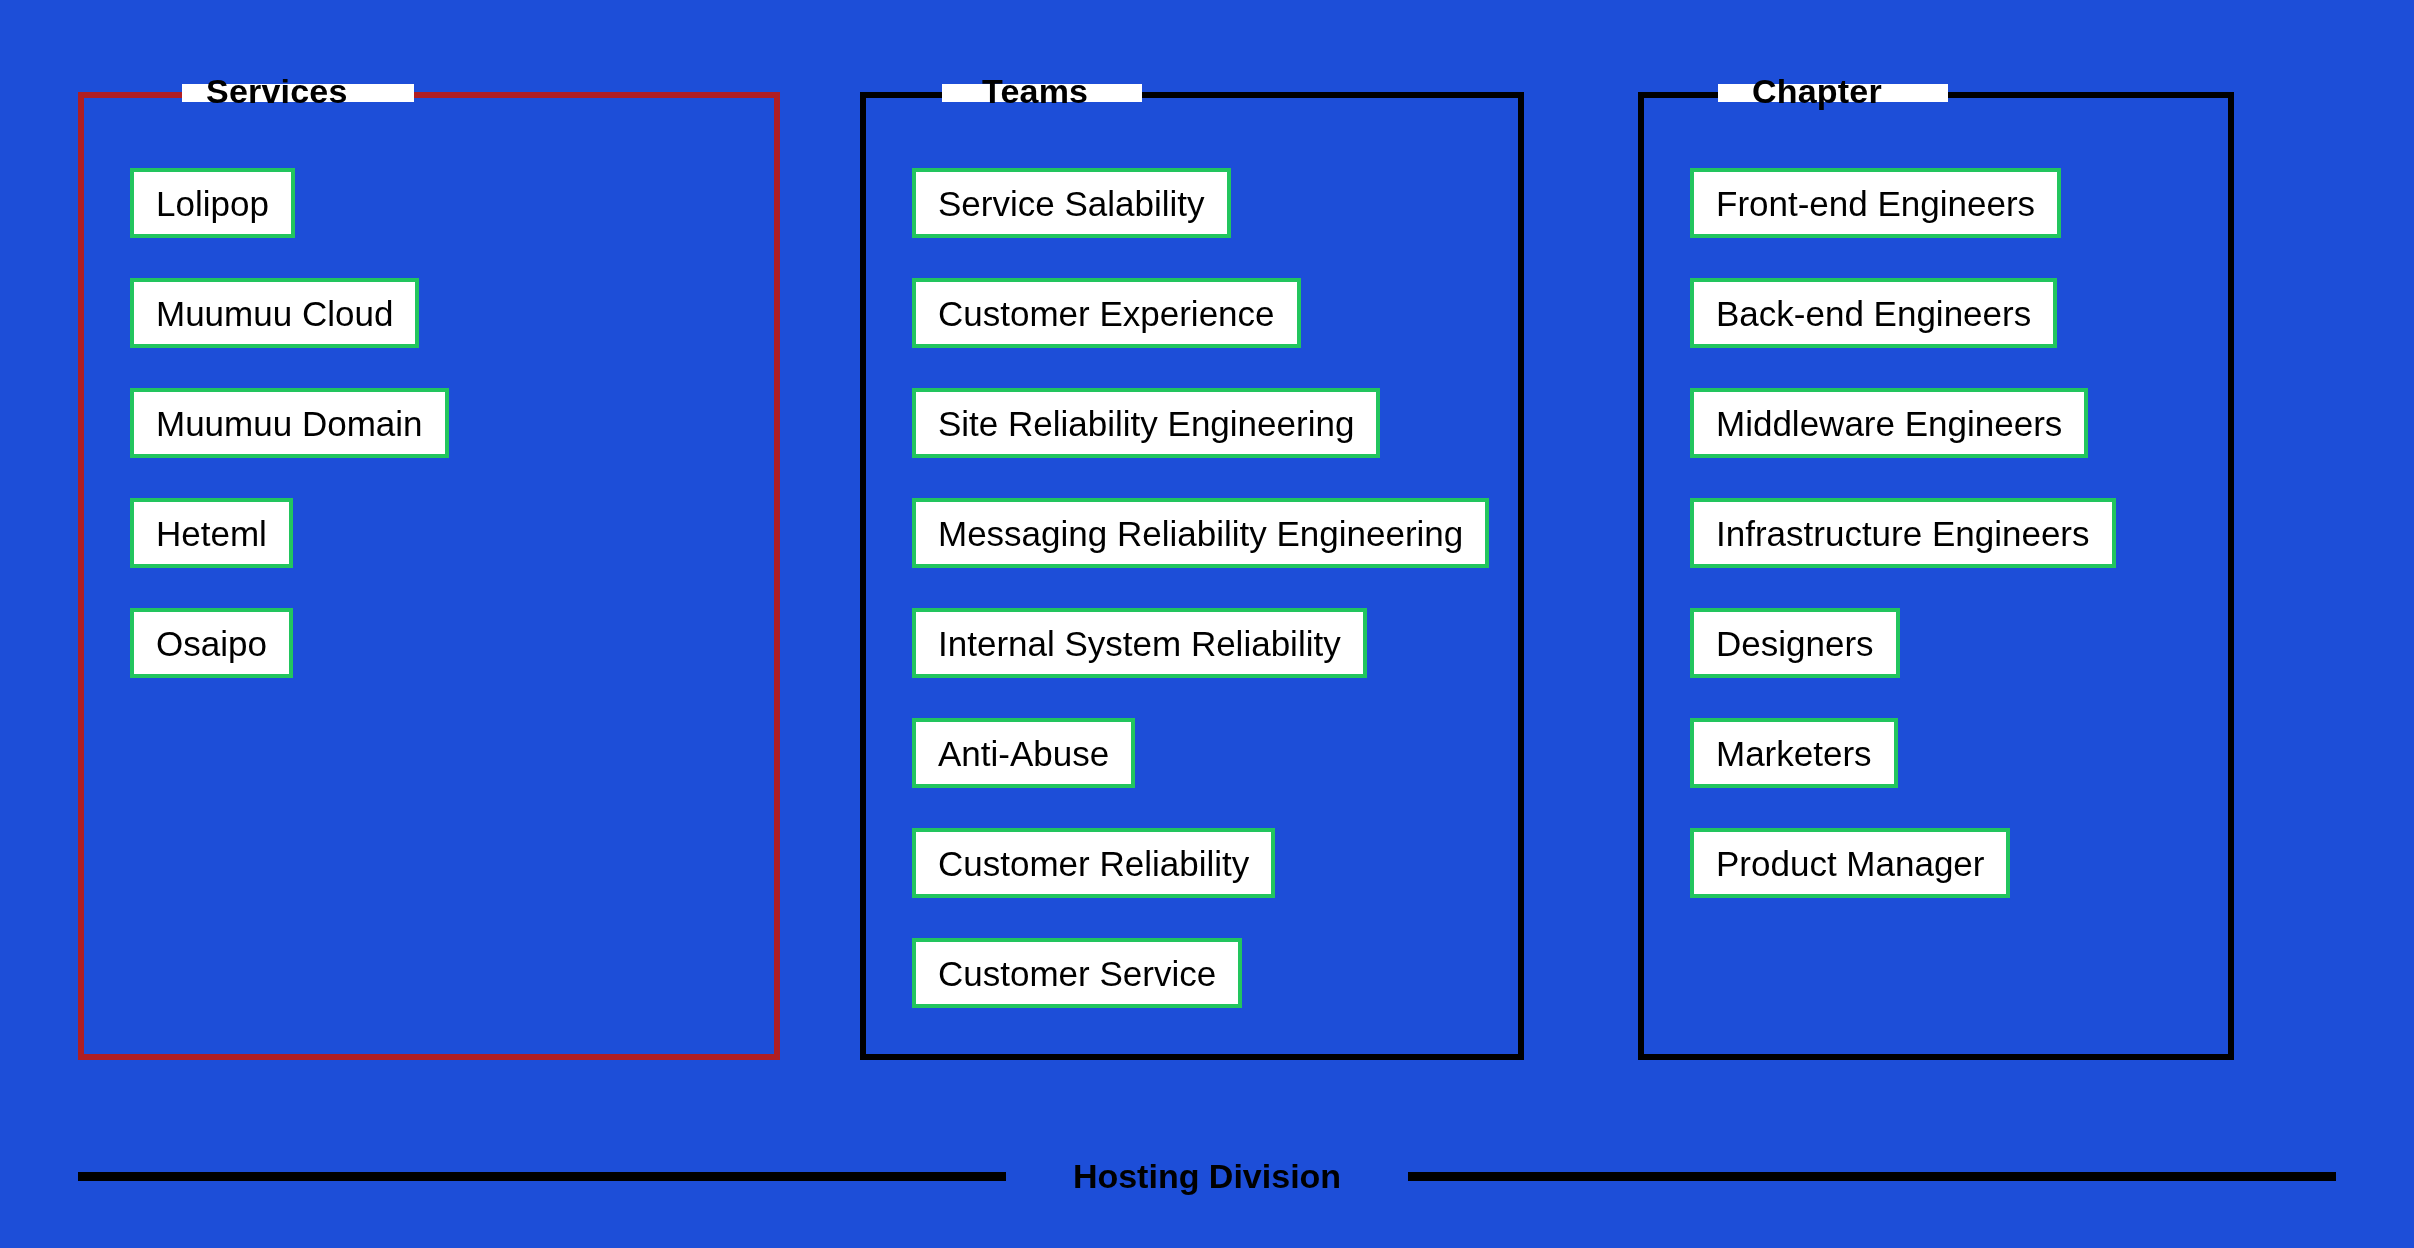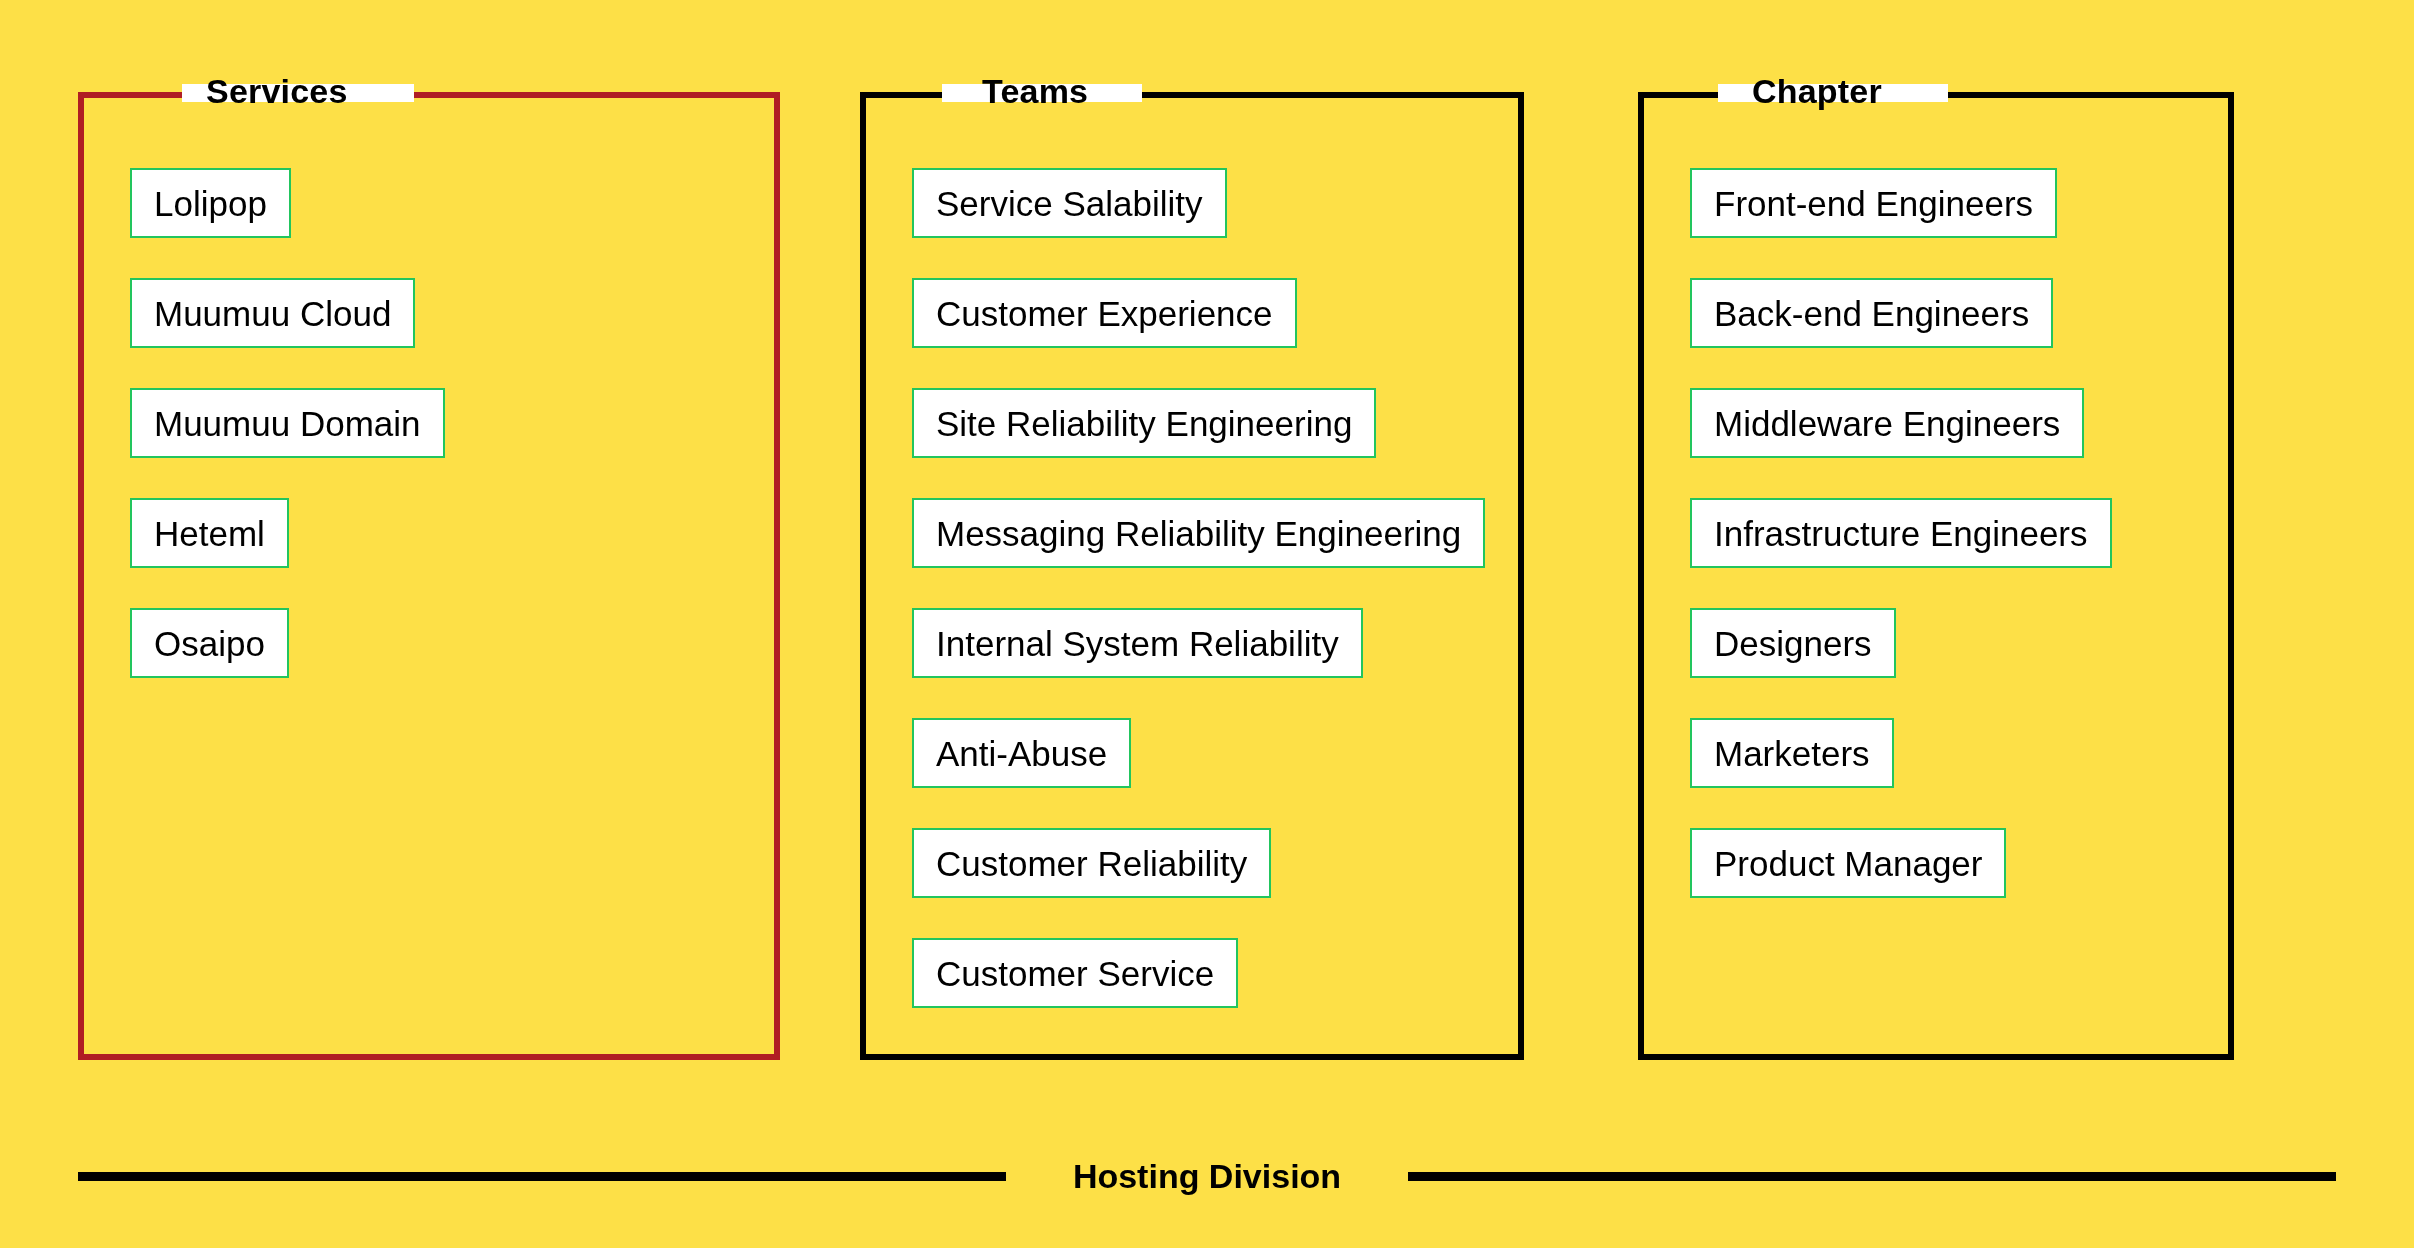--- a/index.html
+++ b/index.html
@@ -9,21 +9,21 @@
   }
   body {
     font-family: "Liberation Sans", sans-serif;
     -webkit-font-smoothing: antialiased;
   }
 
   #canvas {
     position: relative;
     width: 2414px;
     height: 1248px;
-    background: #fde047;
+    background: #1d4ed8;
     overflow: hidden;
   }
 
   
   .group {
     position: absolute;
     box-sizing: border-box;
   }
 
   .group-frame {
@@ -69,21 +69,21 @@
     right: 10px;
   }
 
   .node {
     box-sizing: border-box;
     display: inline-flex;
     align-items: center;
     height: 70px;
     margin-bottom: 40px;
     padding: 0 22px;
-    border: 2px solid #22c55e;
+    border: 4px solid #22c55e;
     background: #ffffff;
     font-size: 35px;
     color: #000000;
     line-height: 1;
     white-space: nowrap;
   }
 
   .node-row { display: block; }
 
   

